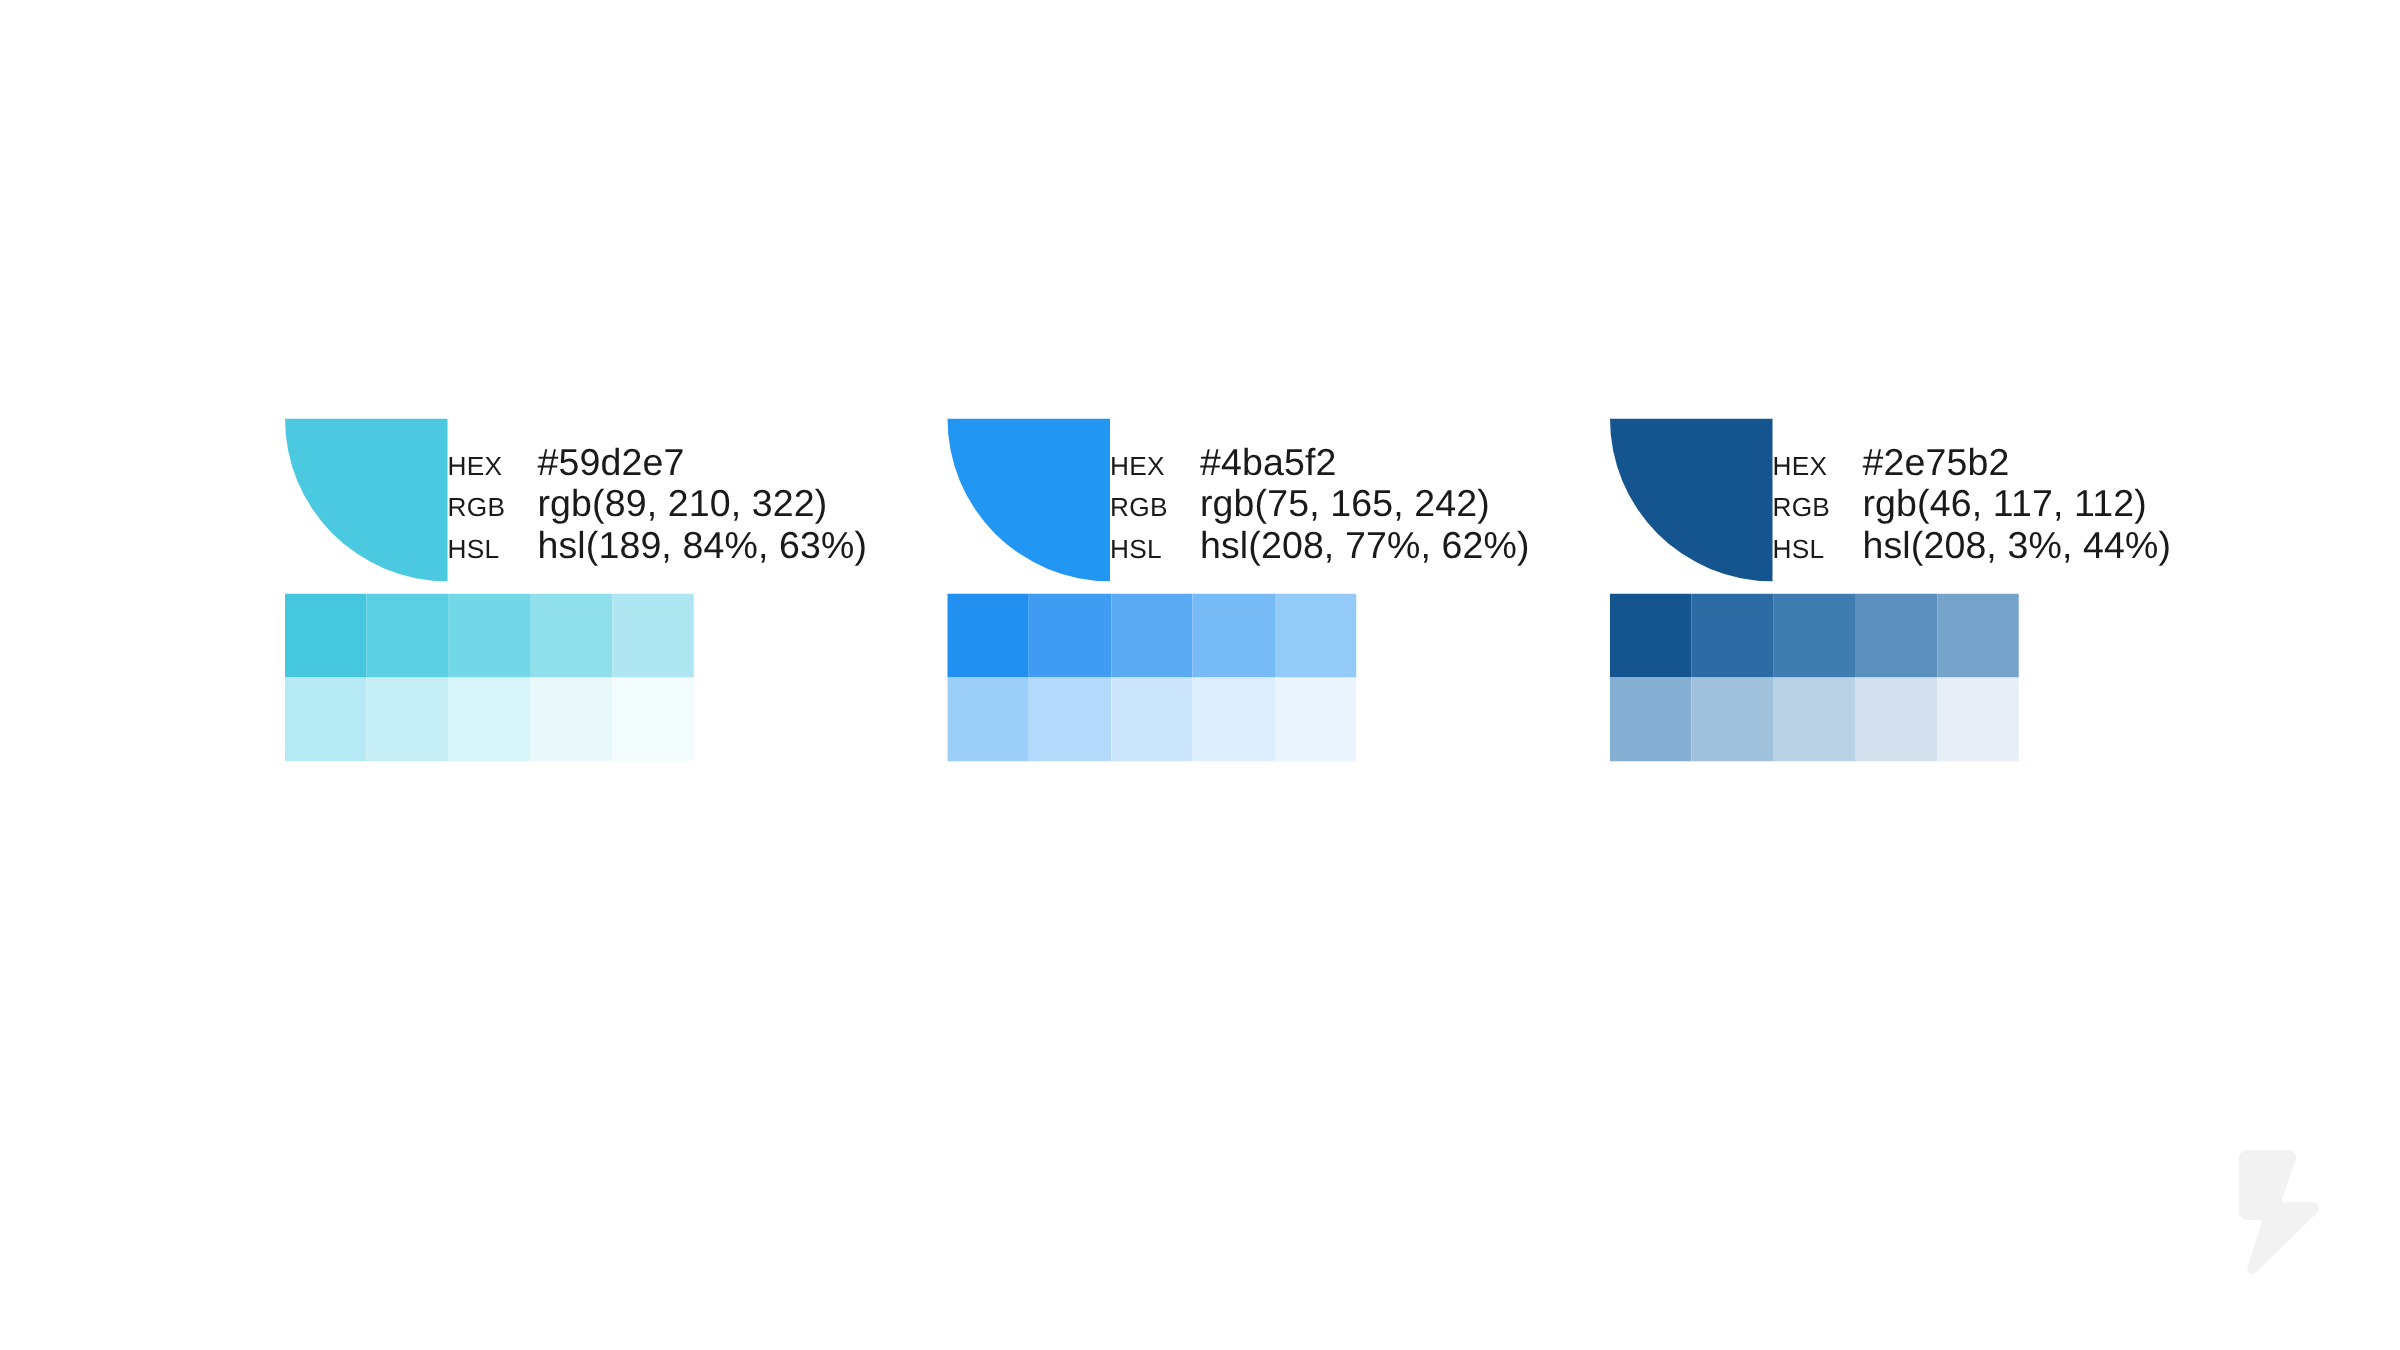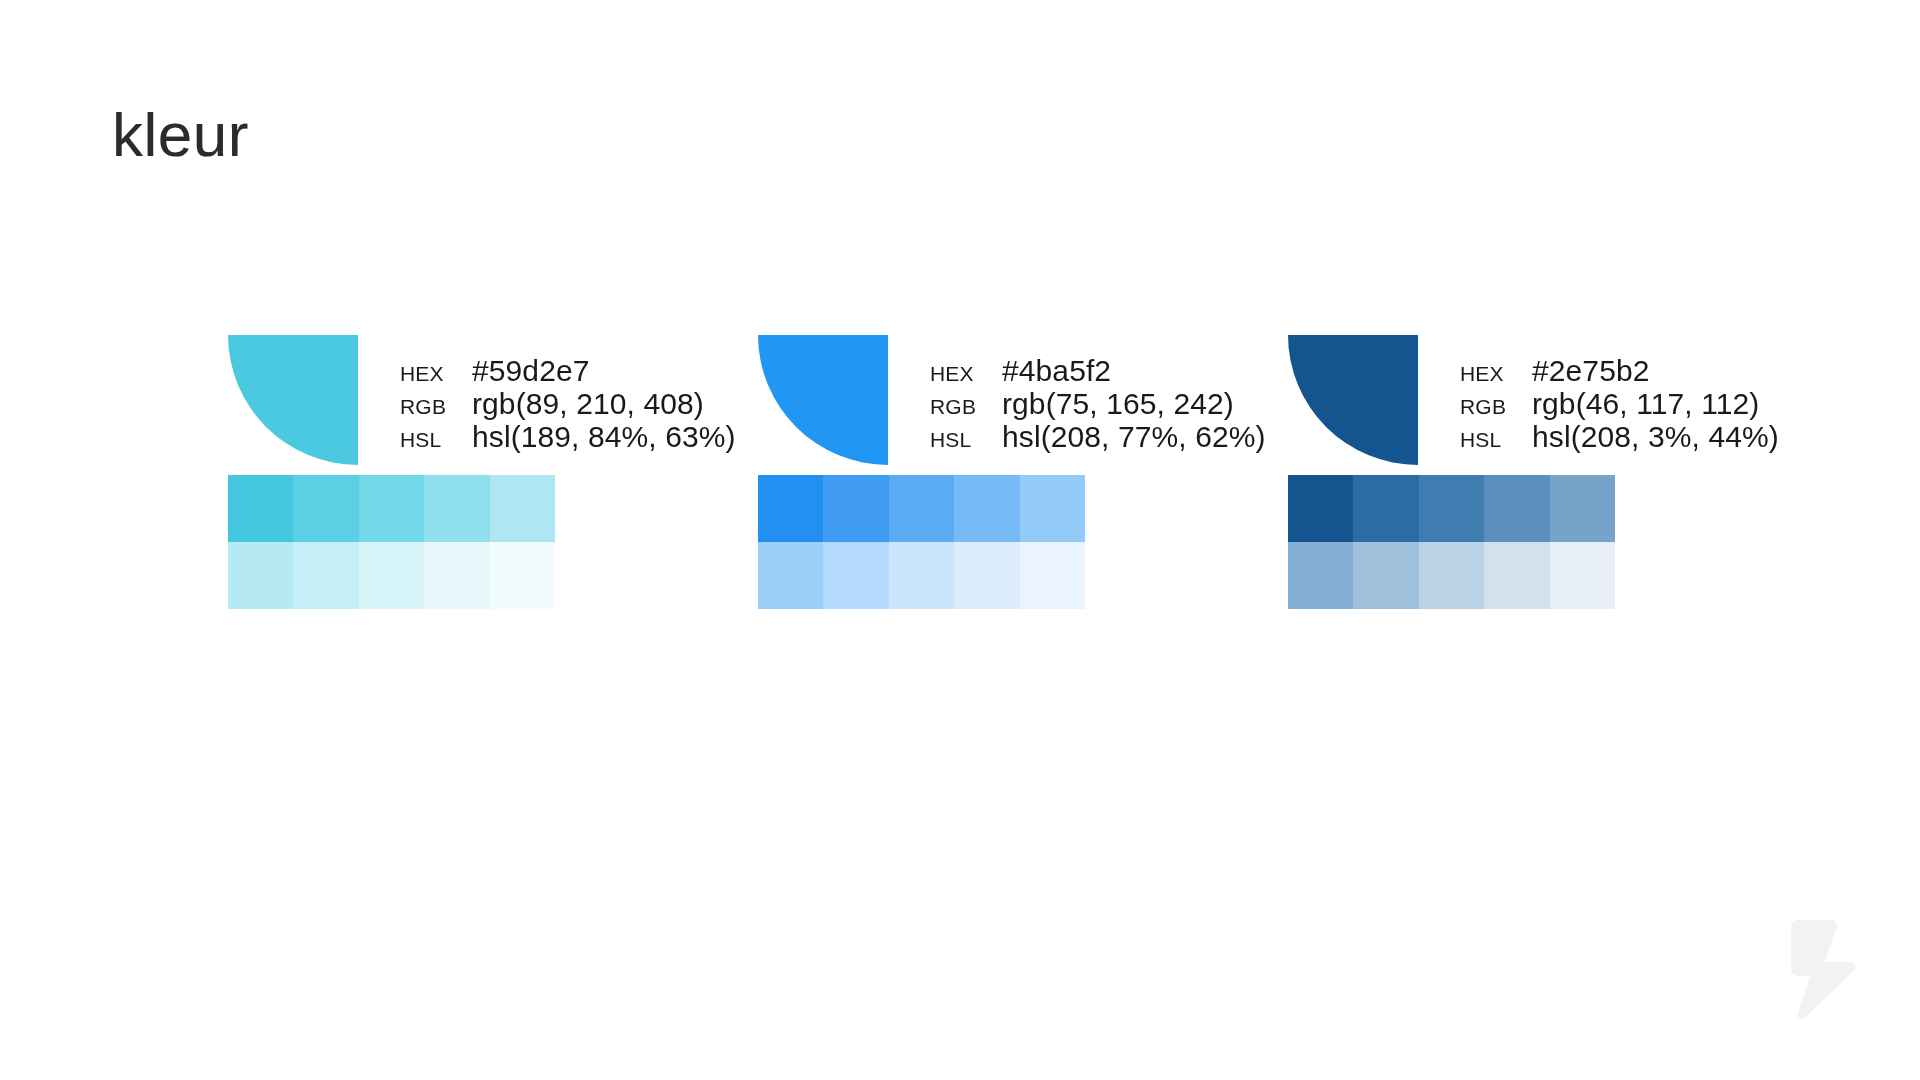--- a/index.html
+++ b/index.html
@@ -58,21 +58,20 @@
   }
 
   .swatch {
     width: 130px;
     height: 130px;
     flex: 0 0 130px;
     border-bottom-left-radius: 100%;
   }
 
   .info {
-    margin-left: 42px;
     padding-top: 22px;
     display: flex;
     flex-direction: column;
     row-gap: 2px;
   }
 
   .info-line {
     display: flex;
     align-items: baseline;
     font-size: 22px;
@@ -115,35 +114,34 @@
     height: 110px;
     opacity: 1;
     pointer-events: none;
   }
 </style>
 </head>
 <body>
 
 <div class="slide">
 
-  <h1 class="page-title">kleur</h1>
 
   <div class="groups">
 
     <div class="group group-0">
       <div class="swatch-row">
         <div class="swatch" style="background-color: rgb(74, 201, 224);"></div>
         <div class="info">
           <div class="info-line">
             <span class="info-key">HEX</span>
             <span class="info-val">#59d2e7</span>
           </div>
           <div class="info-line">
             <span class="info-key">RGB</span>
-            <span class="info-val">rgb(89, 210, 408)</span>
+            <span class="info-val">rgb(89, 210, 322)</span>
           </div>
           <div class="info-line">
             <span class="info-key">HSL</span>
             <span class="info-val">hsl(189, 84%, 63%)</span>
           </div>
         </div>
       </div>
       <div class="tint-grid">
           <div class="tint-cell" style="background-color: rgb(69, 199, 224);"></div>
           <div class="tint-cell" style="background-color: rgb(91, 207, 227);"></div>

